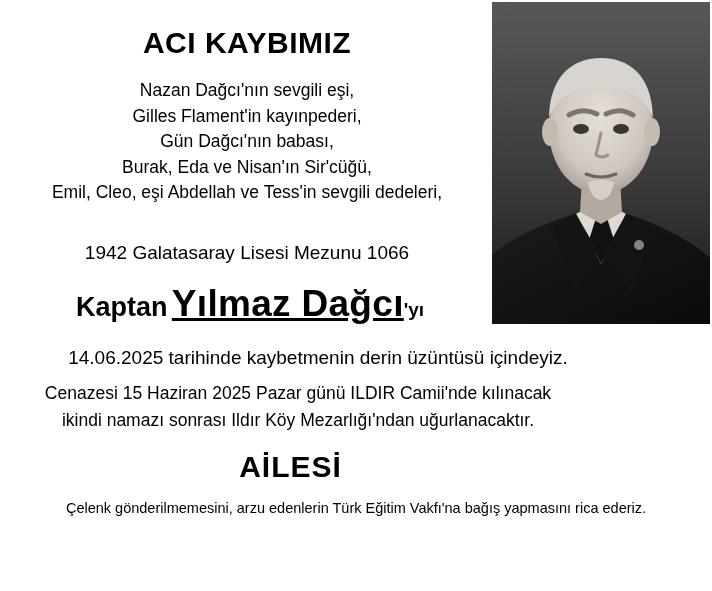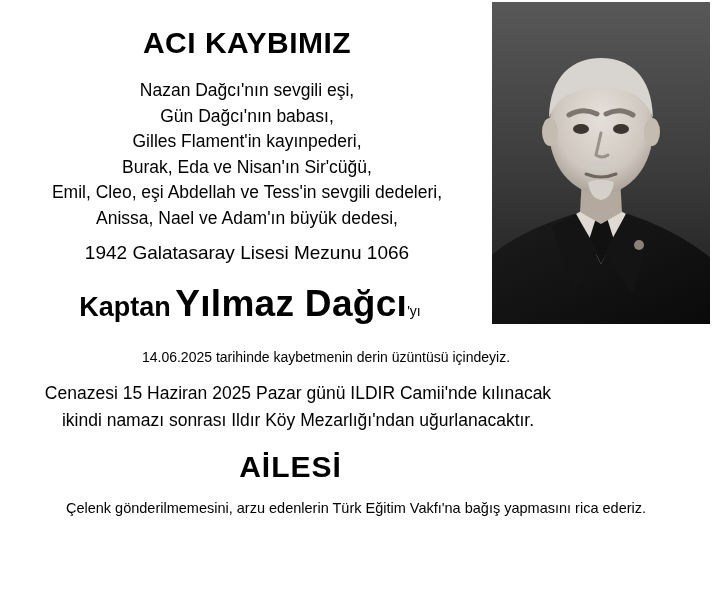--- a/index.html
+++ b/index.html
@@ -80,32 +80,33 @@
     white-space: nowrap;
   }
   .name-row .rank {
     font-size: 27px;
     font-weight: bold;
   }
   .name-row .fullname {
     font-size: 37px;
     font-weight: bold;
     letter-spacing: 0.3px;
+    text-decoration: underline;
   }
   .name-row .suffix {
-    font-size: 14px;
-    font-weight: normal;
+    font-size: 19px;
+    font-weight: bold;
   }
   .statement {
     position: absolute;
-    left: 8px;
+    left: 0;
     top: 344px;
     width: 636px;
     text-align: center;
-    font-size: 14px;
+    font-size: 19px;
     line-height: 27px;
   }
   .statement .line {
     display: block;
   }
   .funeral {
     position: absolute;
     left: 0;
     top: 380px;
     width: 596px;
@@ -203,25 +204,24 @@
         <path d="M 96 180 q 13 -5 26 0 q -2 16 -13 18 q -11 -2 -13 -18 Z" fill="#d5d0ca"></path>
 
         <circle cx="147" cy="243" r="5" fill="#8a8179"></circle>
       </svg>
     </div>
 
     <div class="headline">ACI KAYBIMIZ</div>
 
     <div class="relations">
       <span class="line">Nazan Dağcı'nın sevgili eşi,</span>
+      <span class="line">Gilles Flament'in kayınpederi,</span>
       <span class="line">Gün Dağcı'nın babası,</span>
-      <span class="line">Gilles Flament'in kayınpederi,</span>
       <span class="line">Burak, Eda ve Nisan'ın Sir'cüğü,</span>
       <span class="line">Emil, Cleo, eşi Abdellah ve Tess'in sevgili dedeleri,</span>
-      <span class="line">Anissa, Nael ve Adam'ın büyük dedesi,</span>
     </div>
 
     <div class="school">1942 Galatasaray Lisesi Mezunu 1066</div>
 
     <div class="name-row">
       <span class="rank">Kaptan</span>
       <span class="fullname">Yılmaz Dağcı</span><span class="suffix">'yı</span>
     </div>
 
     <div class="statement">

